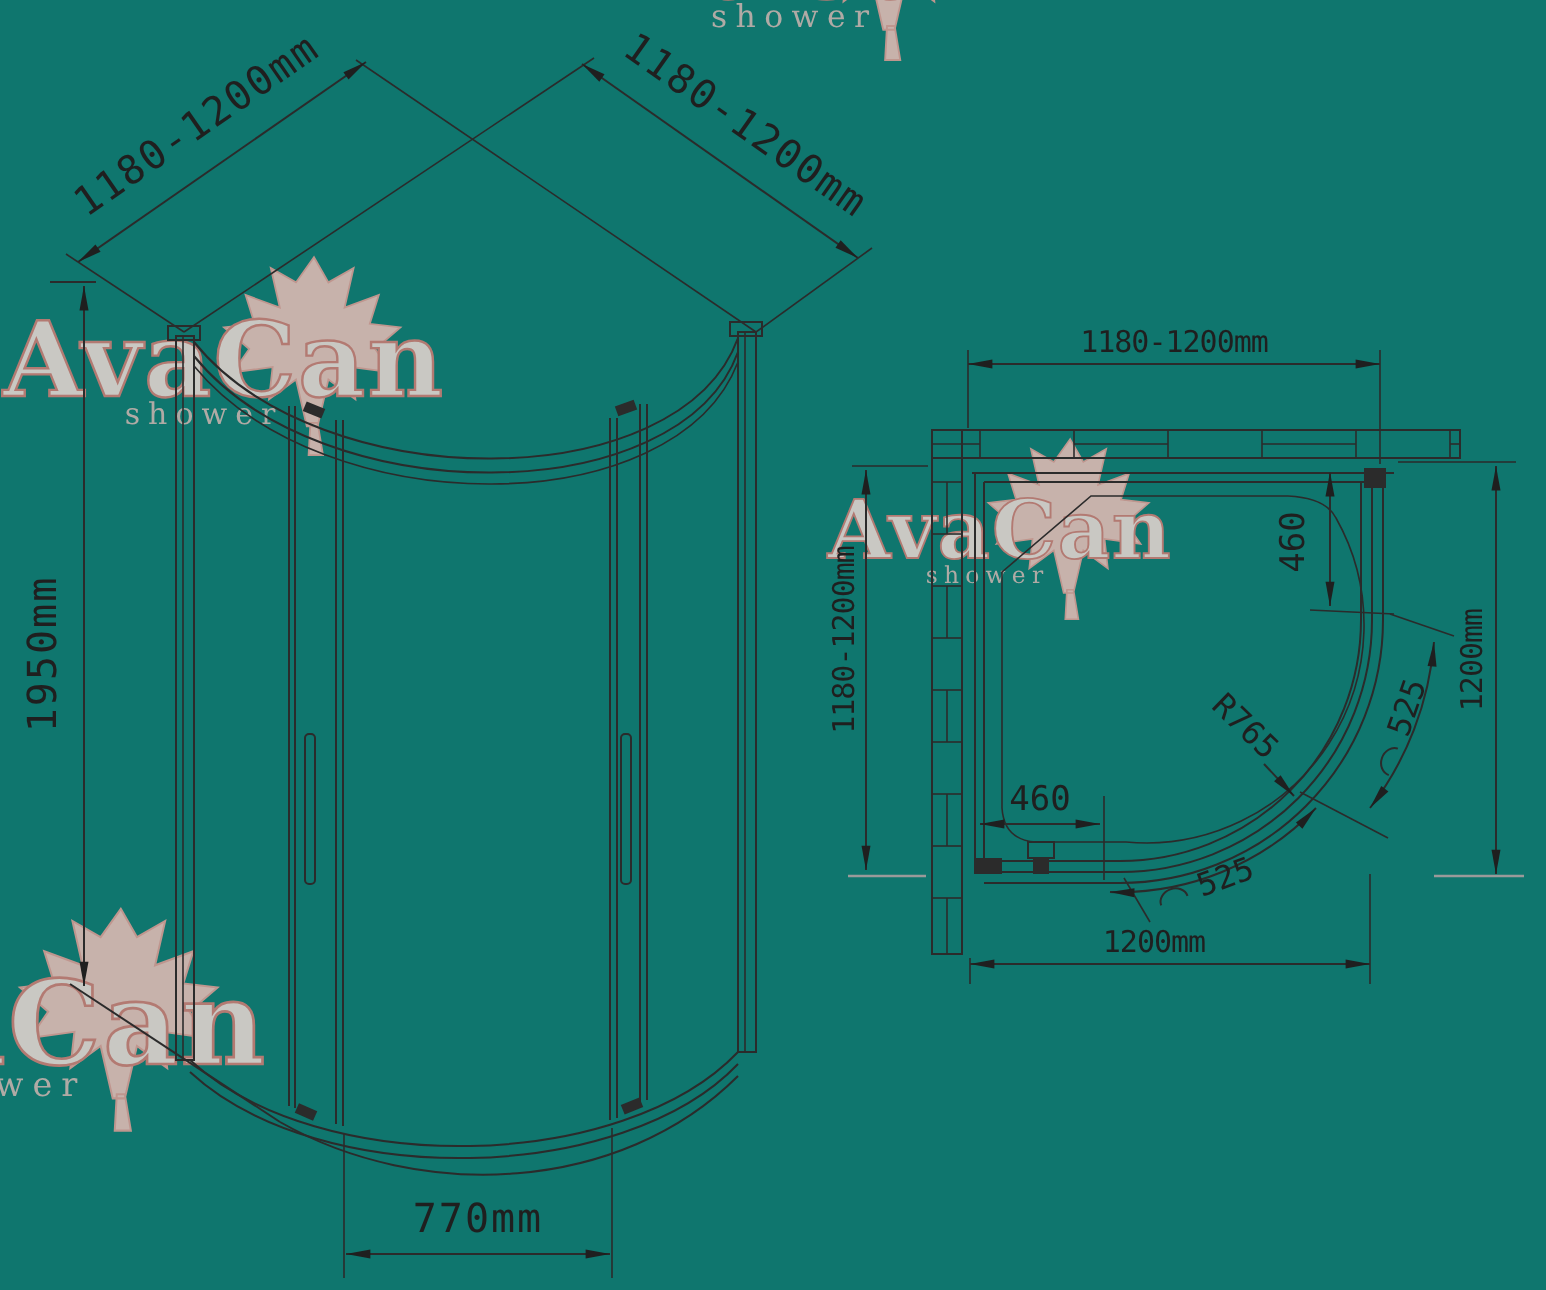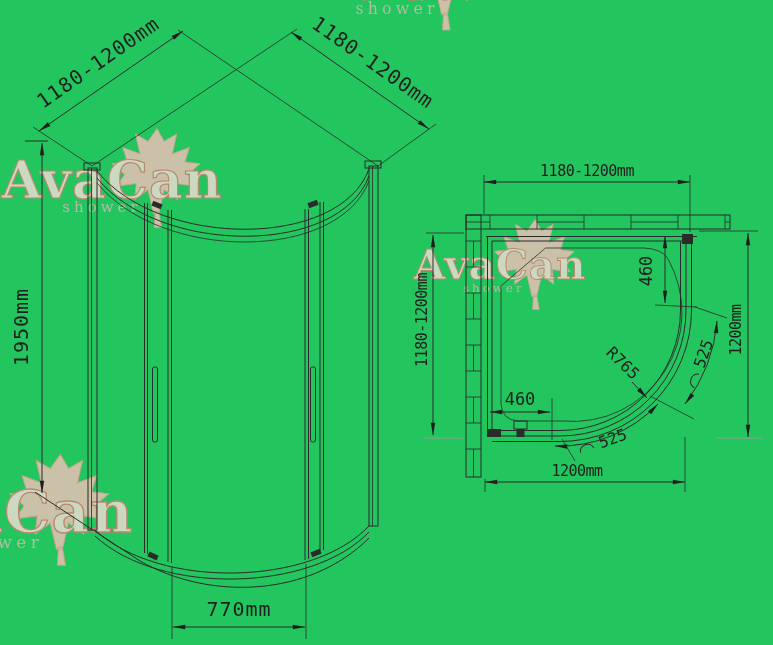--- a/index.html
+++ b/index.html
@@ -1,16 +1,16 @@
 <!DOCTYPE html>
 <html><head>
 <meta charset="utf-8">
 <style>
   html,body{margin:0;padding:0;background:#fff;}
-  .stage{position:relative;width:773px;height:645px;background:#22c55e;overflow:hidden;}
+  .stage{position:relative;width:773px;height:645px;background:#0f766e;overflow:hidden;}
   svg{display:block;}
   .k{stroke:#2b2b2b;stroke-width:1;fill:none;}
   .kt{stroke:#2b2b2b;stroke-width:0.8;fill:none;}
   .fillk{fill:#2b2b2b;stroke:none;}
   .gry{stroke:#9a9a9a;stroke-width:1.2;fill:none;}
   .t{font-family:"DejaVu Sans Mono","Liberation Mono",monospace;fill:#1f1f1f;}
   .t20{font-size:20px;letter-spacing:1px;}
   .t15{font-size:15px;letter-spacing:-0.5px;}
   .t17{font-size:17px;}
   .t16{font-size:16px;}

